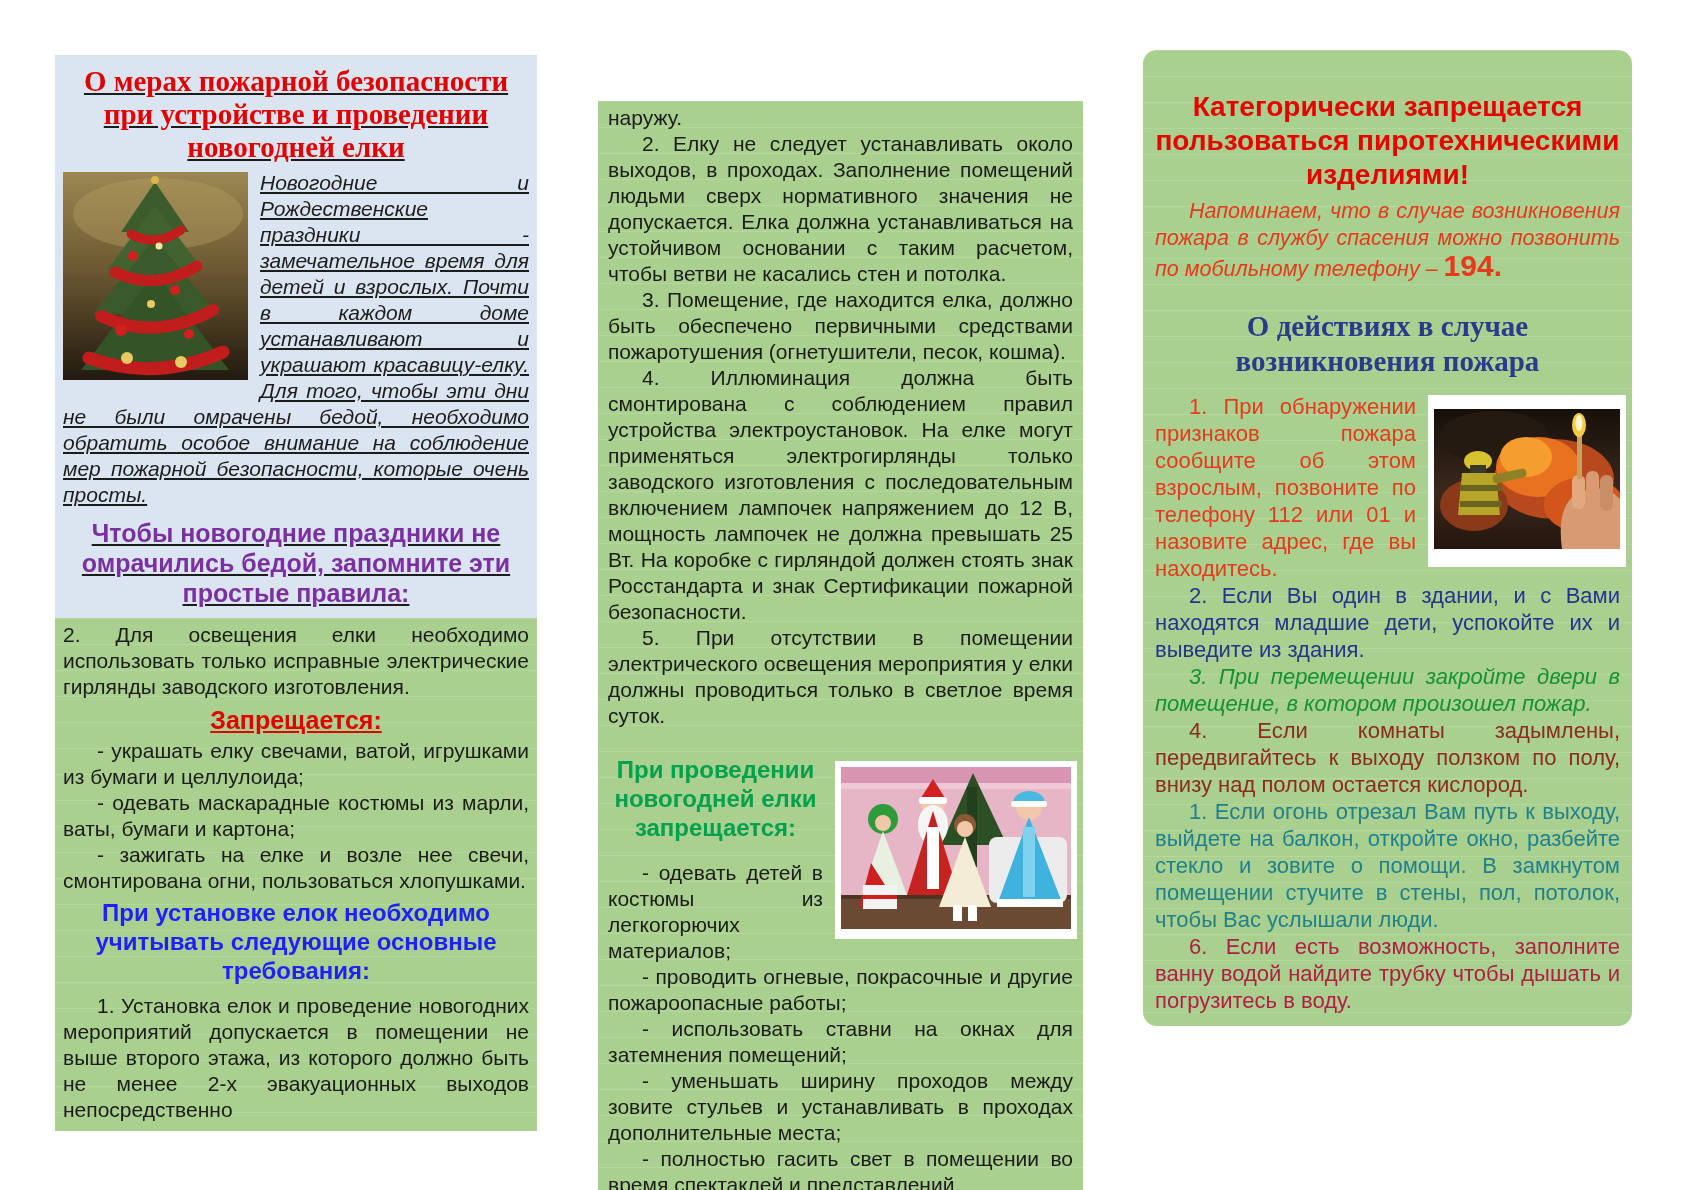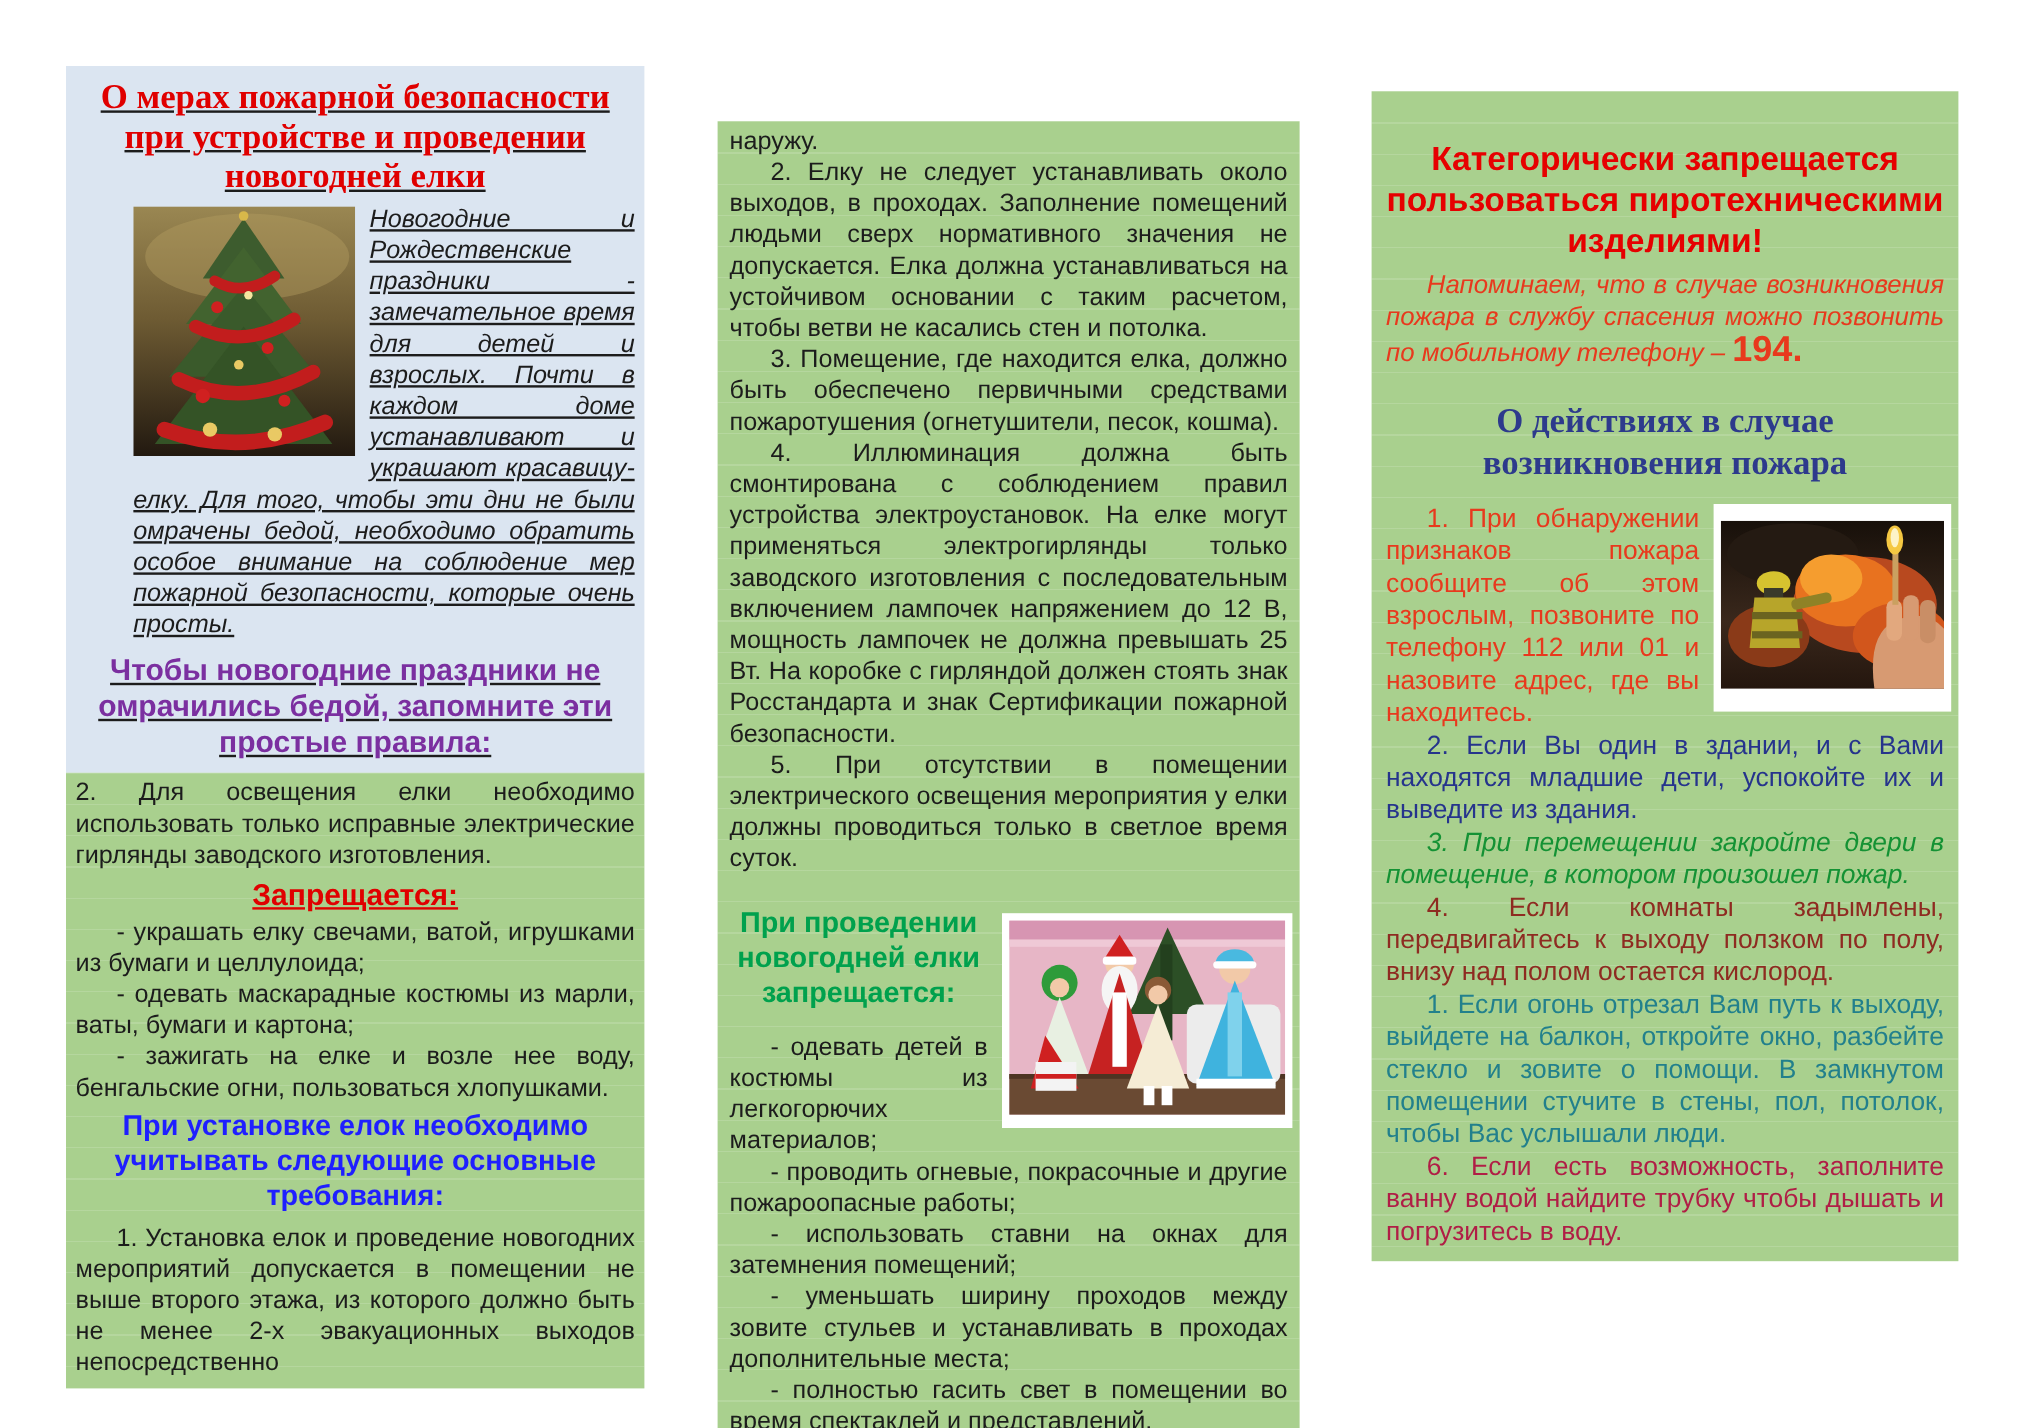--- a/index.html
+++ b/index.html
@@ -10,41 +10,41 @@
      background-image:repeating-linear-gradient(180deg,rgba(255,255,255,.14) 0,rgba(255,255,255,.14) 1px,rgba(255,255,255,0) 1px,rgba(255,255,255,0) 26px);}
   .blue-panel{background-color:#dbe5f1;}
   p{margin:0;}
   h1,h2,h3{margin:0;}
 
   
   .c1{left:55px;top:55px;width:482px;}
   .c1-blue{padding:10px 8px 10px 8px;text-decoration:underline;}
   .c1-title{font-family:"Liberation Serif",serif;font-weight:700;color:#e00000;
             font-size:29px;line-height:33px;text-align:center;}
-  .c1-intro{margin-top:6px;overflow:hidden;margin-left:48px;}
+  .c1-intro{margin-top:6px;overflow:hidden;}
   .tree-frame{float:left;margin:2px 12px 2px 0;}
   .intro-text{font-style:italic;font-size:21px;line-height:26px;text-align:justify;color:#1c1c1c;}
   .purple-h{color:#7b2fa0;font-weight:700;font-size:25px;line-height:30px;text-align:center;margin-top:10px;}
   .c1-green{padding:4px 8px 8px 8px;}
   .body{font-size:21px;line-height:26px;text-align:justify;}
   .ind{text-indent:34px;}
   .red-underline-h{color:#e00000;font-weight:700;font-size:25px;line-height:32px;
                    text-align:center;text-decoration:underline;margin:4px 0 2px 0;}
   .blue-h{color:#1f1fff;font-weight:700;font-size:24px;line-height:29px;text-align:center;margin:4px 0 8px 0;}
 
   
   .c2{left:598px;top:58px;width:485px;padding:4px 10px 10px 10px;margin-top:43px;}
   .c2 .body{font-size:21px;line-height:26px;}
   .green-h{color:#00a14d;font-weight:700;font-size:24px;line-height:29px;text-align:center;margin-top:26px;}
   .photo-frame{background:#ffffff;float:right;}
   .c2-frame{padding:6px;margin:6px -4px 6px 12px;}
   .first-dash{margin-top:18px;}
 
   
-  .c3{left:1143px;top:76px;width:489px;padding:16px 12px 12px 12px;}
+  .c3{left:1143px;top:50px;width:489px;padding:16px 12px 12px 12px;border-radius:14px;}
   .c3-title{color:#e60000;font-weight:700;font-size:28px;line-height:34px;text-align:center;margin:24px 0 6px 0;}
   .c3 .body{font-size:22px;line-height:27px;}
   .navy-i{font-style:italic;color:#26348c;font-size:21.5px;line-height:27px;text-align:justify;text-indent:34px;}
   .red-i{font-style:italic;color:#e8391d;font-size:21.5px;line-height:27px;text-align:justify;text-indent:34px;margin-top:2px;}
   .phone-number{font-style:normal;font-weight:700;font-size:30px;color:#e8391d;}
   .actions-h{font-family:"Liberation Serif",serif;font-weight:700;color:#2d3a8c;
              font-size:29px;line-height:35px;text-align:center;margin:26px 0 14px 0;}
   .c3-frame{padding:14px 6px;margin:2px -6px 8px 12px;}
   .act{text-indent:34px;text-align:justify;}
   .a0{color:#e8391d;}
@@ -95,21 +95,21 @@
         </span>
         <p class="intro-text">Новогодние и Рождественские праздники - замечательное время для детей и взрослых. Почти в каждом доме устанавливают и украшают красавицу-елку. Для того, чтобы эти дни не были омрачены бедой, необходимо обратить особое внимание на соблюдение мер пожарной безопасности, которые очень просты.</p>
       </div>
       <h2 class="purple-h">Чтобы новогодние праздники не омрачились бедой, запомните эти простые правила:</h2>
     </div>
     <div class="green-panel c1-green">
       <p class="body">2. Для освещения елки необходимо использовать только исправные электрические гирлянды заводского изготовления.</p>
       <h3 class="red-underline-h">Запрещается:</h3>
       <p class="body ind">- украшать елку свечами, ватой, игрушками из бумаги и целлулоида;</p>
       <p class="body ind">- одевать маскарадные костюмы из марли, ваты, бумаги и картона;</p>
-      <p class="body ind">- зажигать на елке и возле нее воду, бенгальские огни, пользоваться хлопушками.</p>
+      <p class="body ind">- зажигать на елке и возле нее свечи, смонтирована огни, пользоваться хлопушками.</p>
       <h3 class="blue-h">При установке елок необходимо учитывать следующие основные требования:</h3>
       <p class="body ind">1. Установка елок и проведение новогодних мероприятий допускается в помещении не выше второго этажа, из которого должно быть не менее 2-х эвакуационных выходов непосредственно</p>
     </div>
   </section>
 
   <section class="col c2 green-panel">
     <p class="body">наружу.</p>
     <p class="body ind">2. Елку не следует устанавливать около выходов, в проходах. Заполнение помещений людьми сверх нормативного значения не допускается. Елка должна устанавливаться на устойчивом основании с таким расчетом, чтобы ветви не касались стен и потолка.</p>
     <p class="body ind">3. Помещение, где находится елка, должно быть обеспечено первичными средствами пожаротушения (огнетушители, песок, кошма).</p>
     <p class="body ind">4. Иллюминация должна быть смонтирована с соблюдением правил устройства электроустановок. На елке могут применяться электрогирлянды только заводского изготовления с последовательным включением лампочек напряжением до 12 В, мощность лампочек не должна превышать 25 Вт. На коробке с гирляндой должен стоять знак Росстандарта и знак Сертификации пожарной безопасности.</p>

